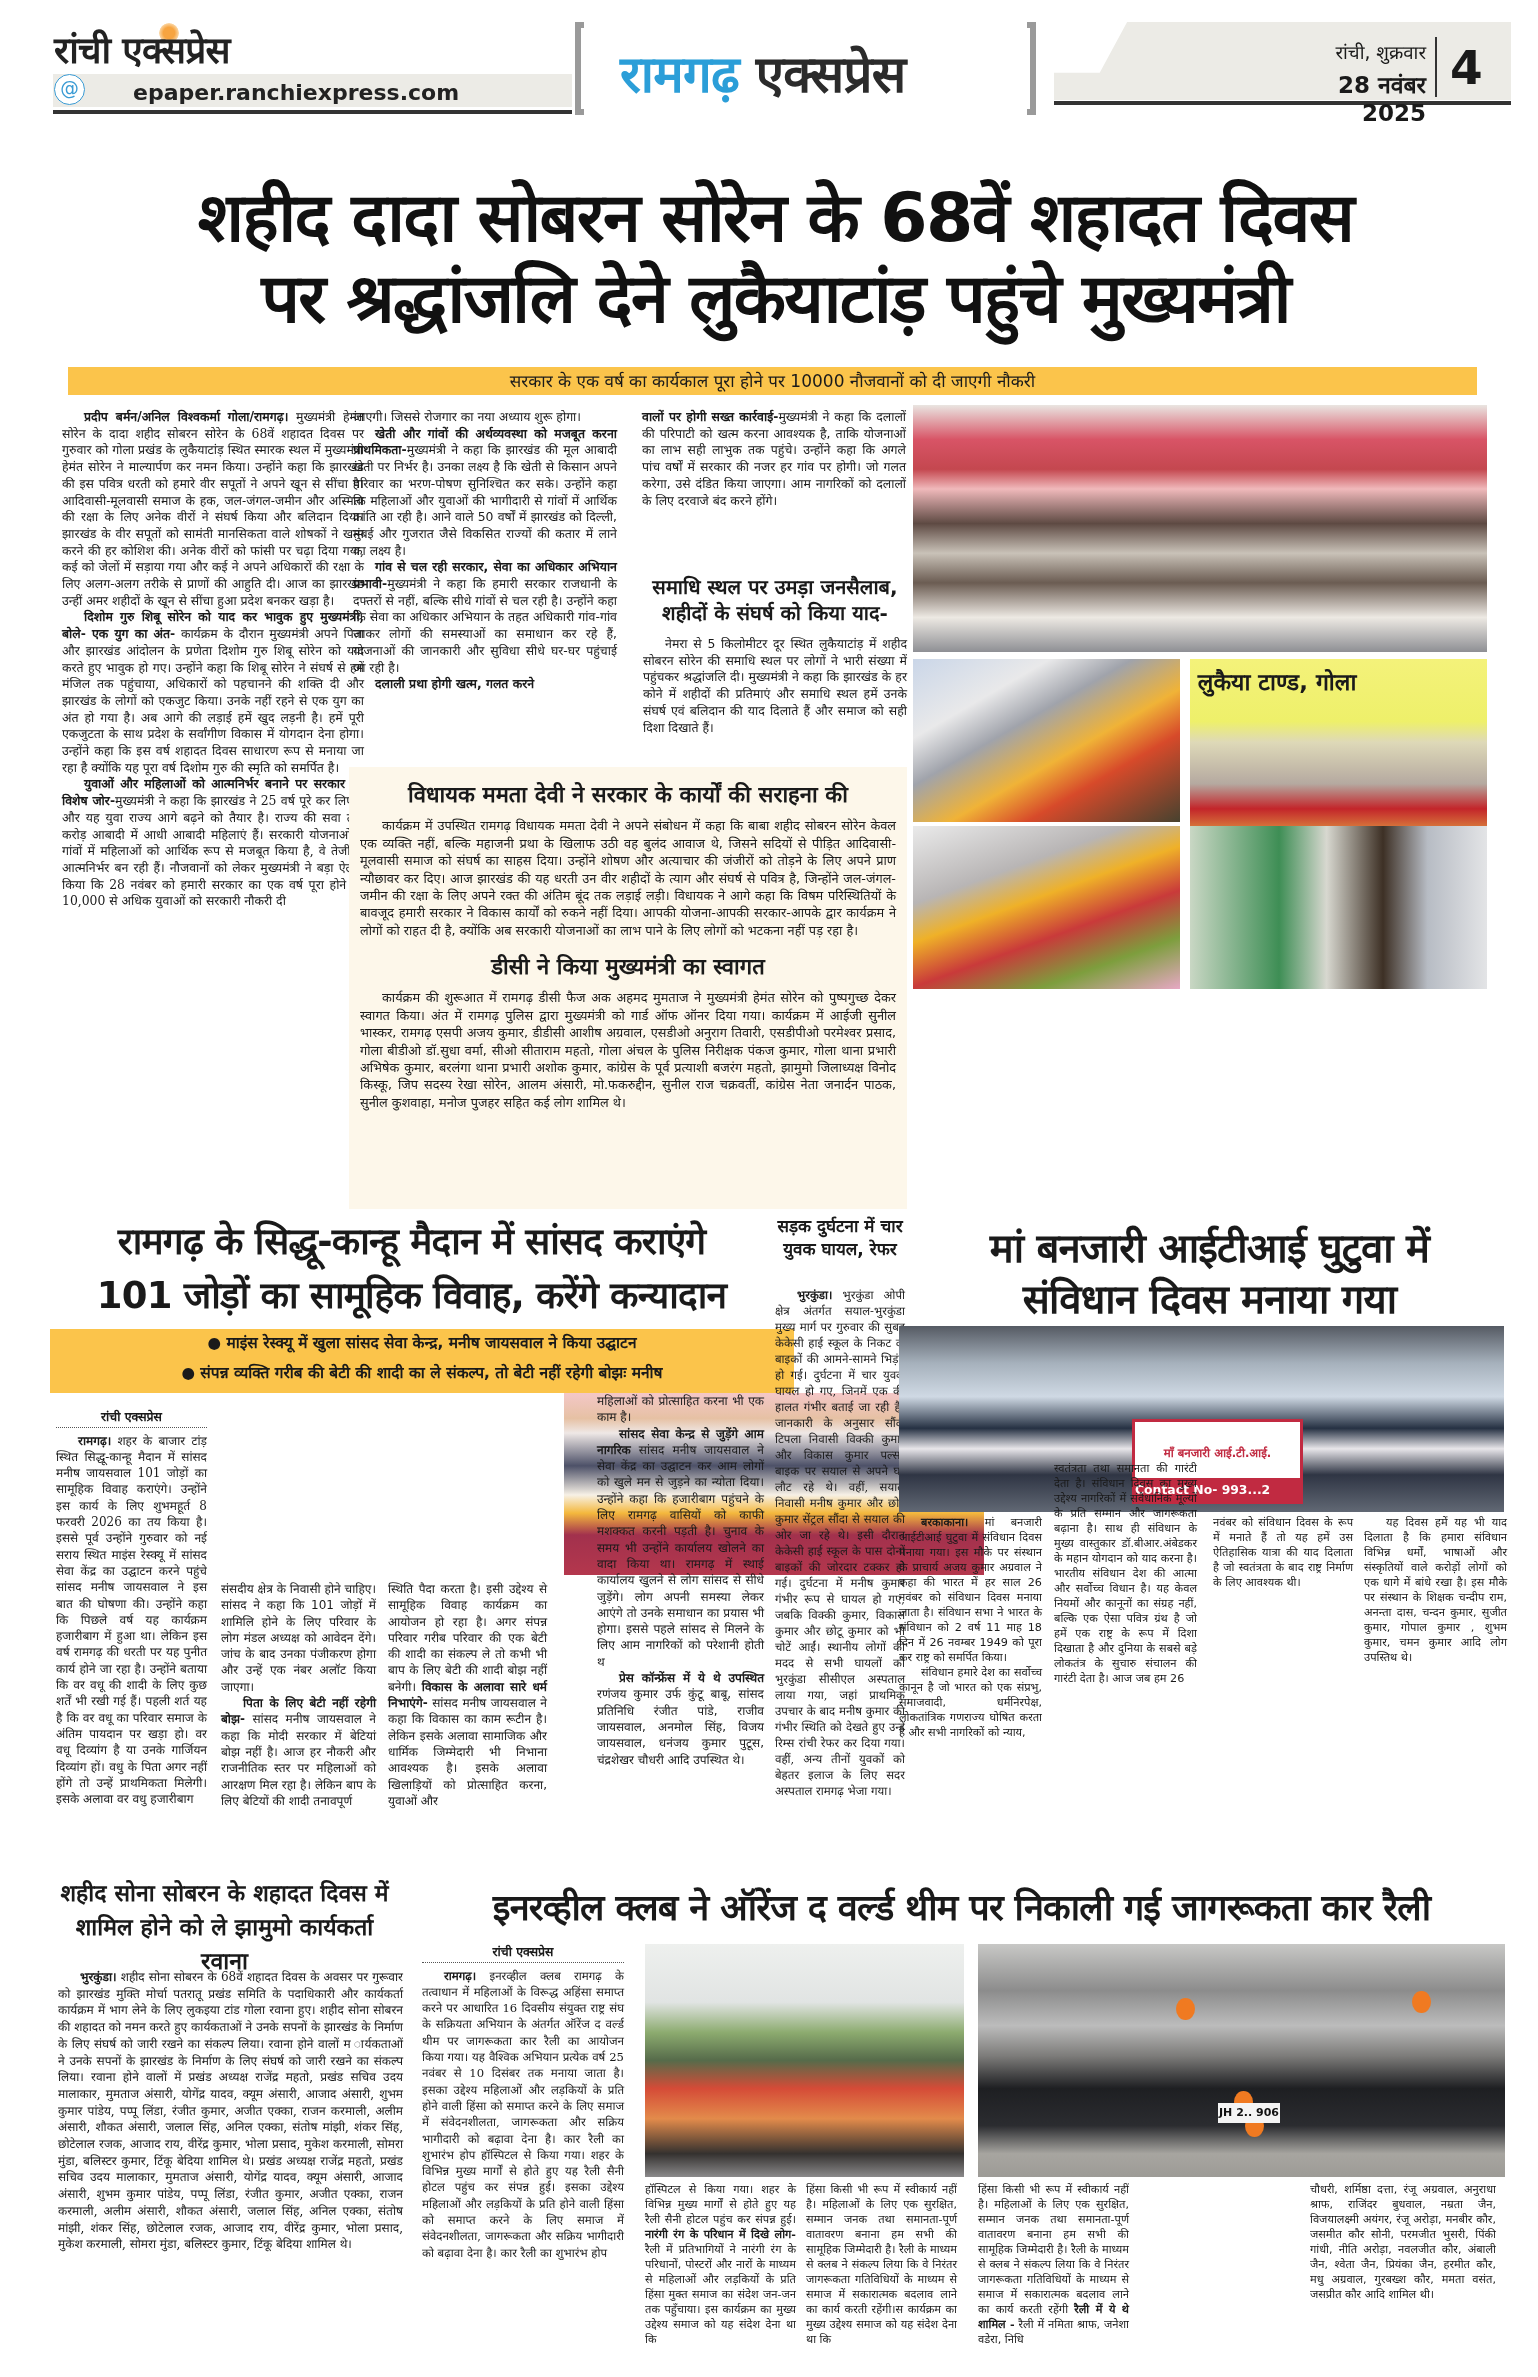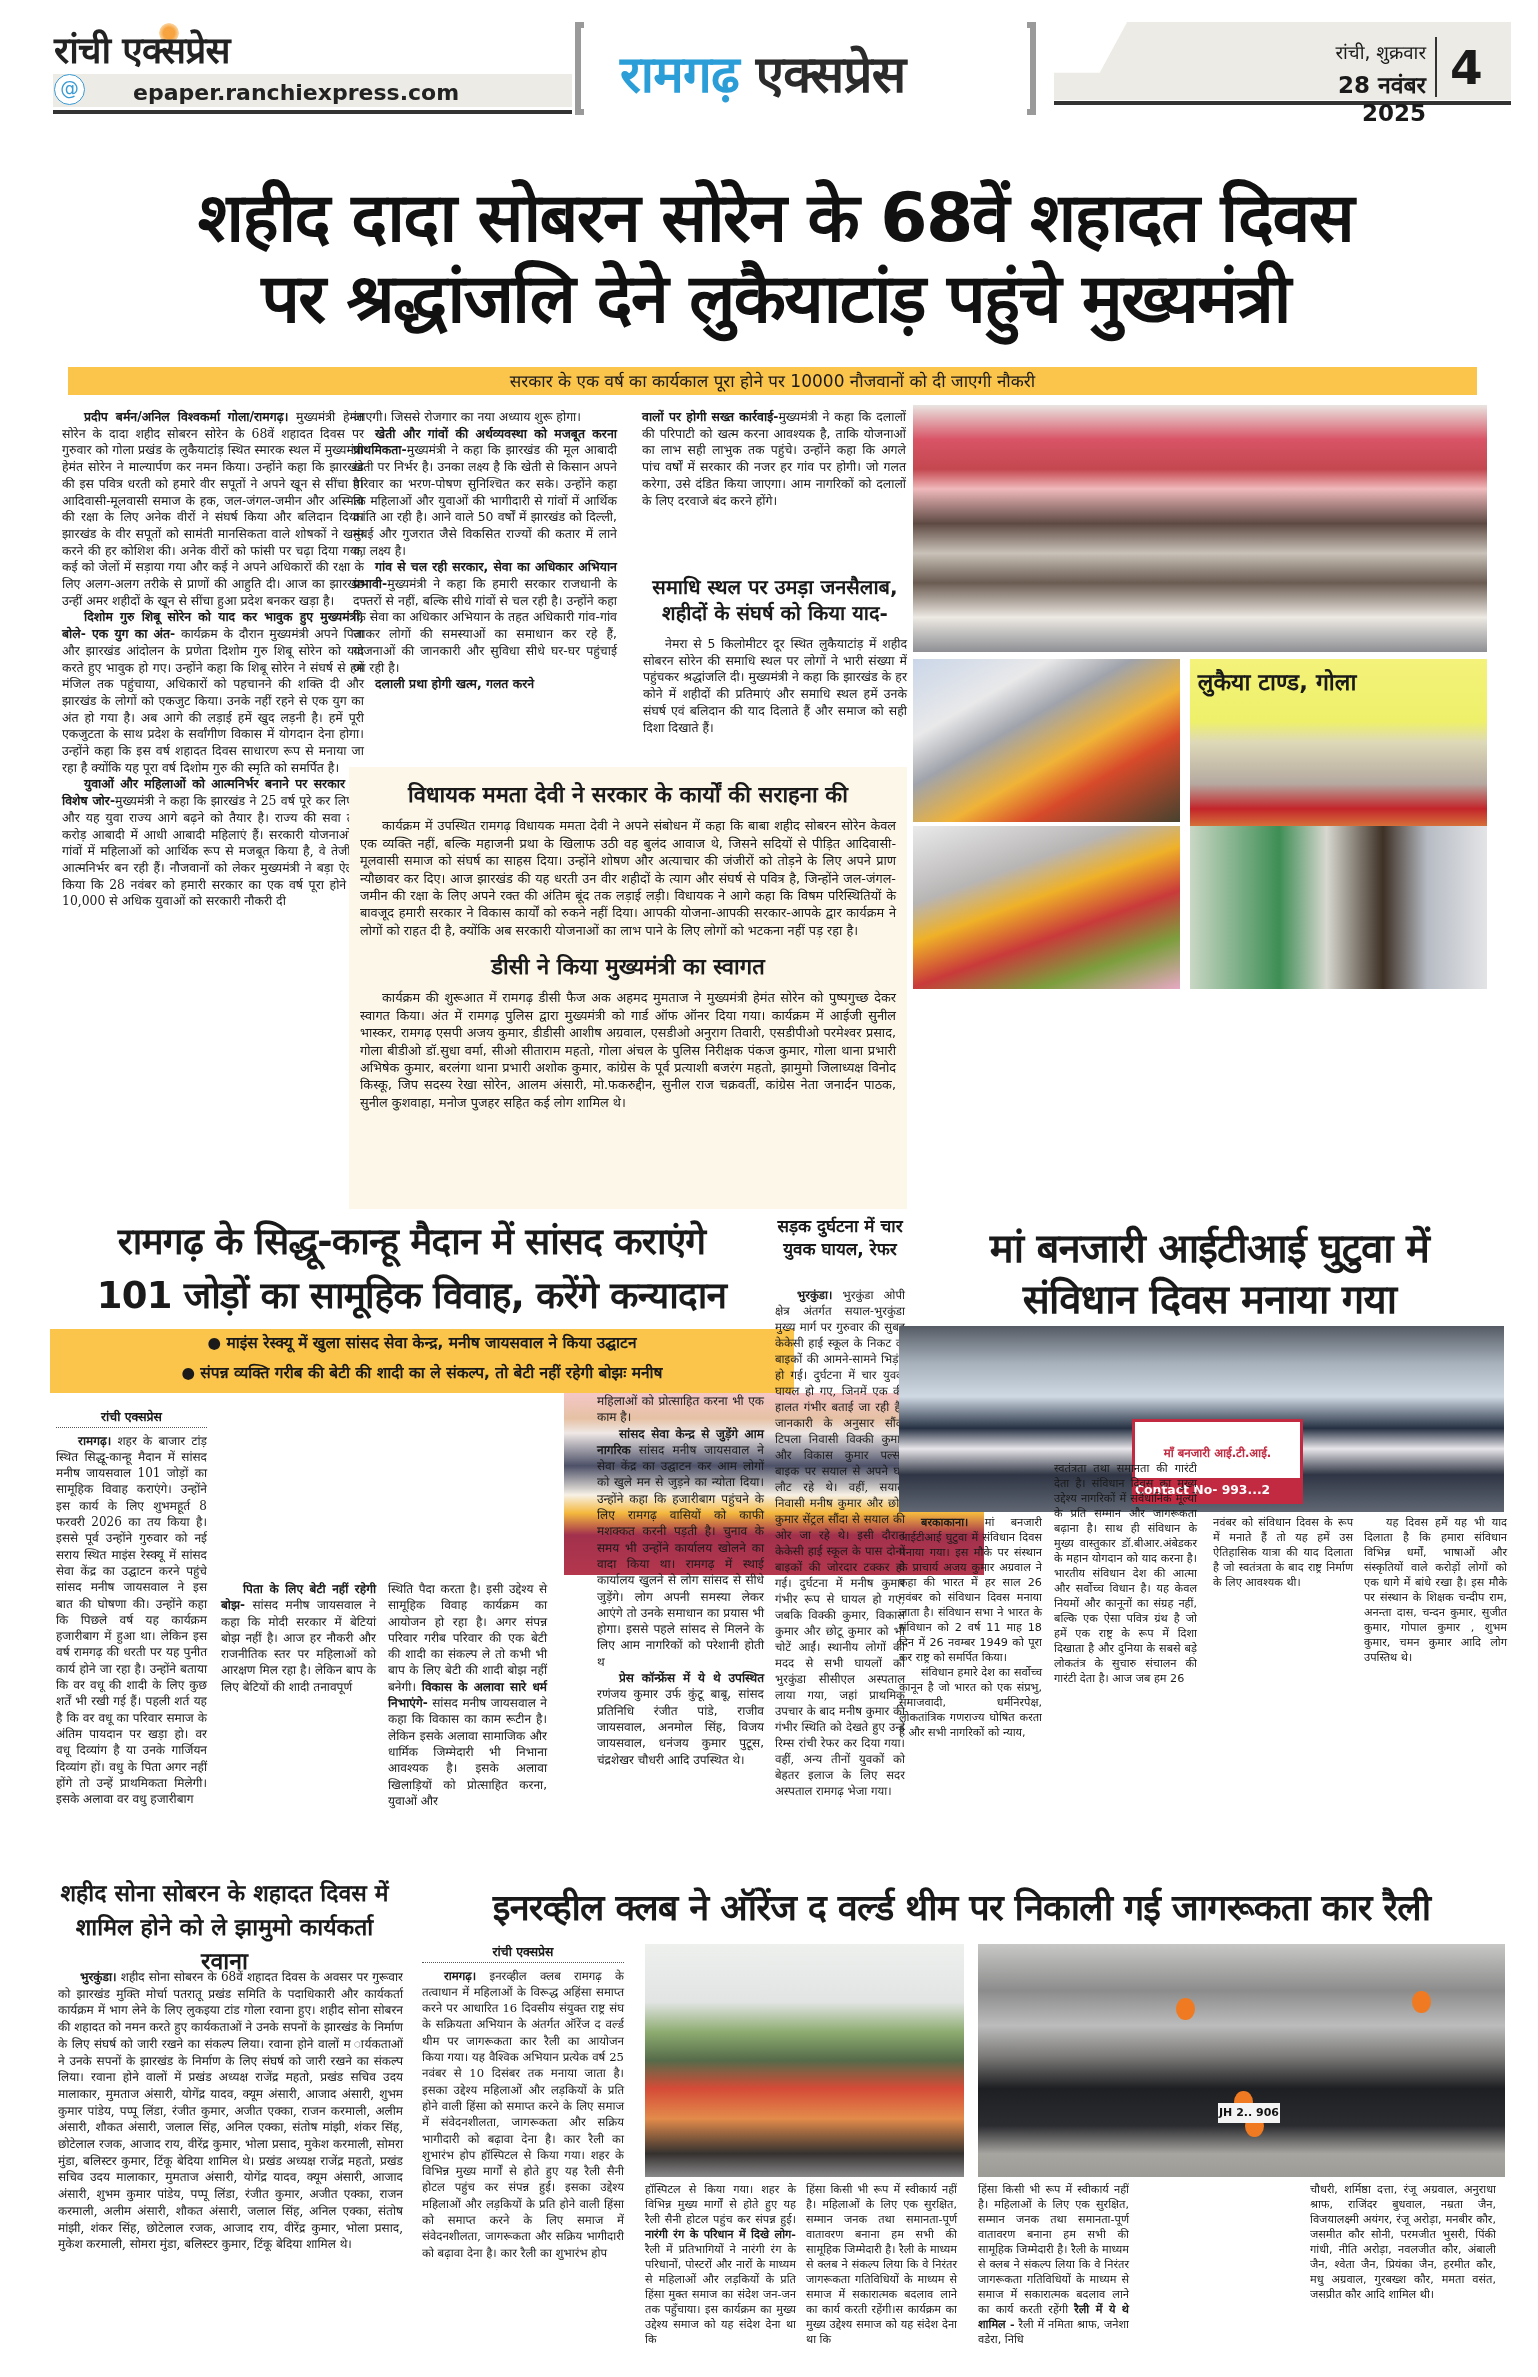--- a/index.html
+++ b/index.html
@@ -149,20 +149,21 @@
 <div class="abs" id="yellow-vivah">
   <div class="yv">● माइंस रेस्क्यू में खुला सांसद सेवा केन्द्र, मनीष जायसवाल ने किया उद्घाटन</div>
   <div class="yv">● संपन्न व्यक्ति गरीब की बेटी की शादी का ले संकल्प, तो बेटी नहीं रहेगी बोझः मनीष</div>
 </div>
 <div class="abs col serif" style="left:56px;top:1409px;width:151px;font-size:12px;line-height:16.3px">
   <div class="dateline">रांची एक्सप्रेस</div>
   <p class="ind"><b>रामगढ़।</b> <span>शहर के बाजार टांड़ स्थित सिद्धू-कान्हू मैदान में सांसद मनीष जायसवाल 101 जोड़ों का सामूहिक विवाह कराएंगे। उन्होंने इस कार्य के लिए शुभमहूर्त 8 फरवरी 2026 का तय किया है। इससे पूर्व उन्होंने गुरुवार को नई सराय स्थित माइंस रेस्क्यू में सांसद सेवा केंद्र का उद्घाटन करने पहुंचे सांसद मनीष जायसवाल ने इस बात की घोषणा की। उन्होंने कहा कि पिछले वर्ष यह कार्यक्रम हजारीबाग में हुआ था। लेकिन इस वर्ष रामगढ़ की धरती पर यह पुनीत कार्य होने जा रहा है। उन्होंने बताया कि वर वधू की शादी के लिए कुछ शर्तें भी रखी गई हैं। पहली शर्त यह है कि वर वधू का परिवार समाज के अंतिम पायदान पर खड़ा हो। वर वधू दिव्यांग है या उनके गार्जियन दिव्यांग हों। वधु के पिता अगर नहीं होंगे तो उन्हें प्राथमिकता मिलेगी। इसके अलावा वर वधु हजारीबाग</span></p>
 </div>
 <div class="abs photo" id="ph-press"></div>
 <div class="abs col" style="left:221px;top:1581px;width:155px;font-size:12px;line-height:16.3px">
+  <p><span>संसदीय क्षेत्र के निवासी होने चाहिए। सांसद ने कहा कि 101 जोड़ों में शामिलि होने के लिए परिवार के लोग मंडल अध्यक्ष को आवेदन देंगे। जांच के बाद उनका पंजीकरण होगा और उन्हें एक नंबर अलॉट किया जाएगा।</span></p>
   <p class="ind"><b>पिता के लिए बेटी नहीं रहेगी बोझ-</b> <span>सांसद मनीष जायसवाल ने कहा कि मोदी सरकार में बेटियां बोझ नहीं है। आज हर नौकरी और राजनीतिक स्तर पर महिलाओं को आरक्षण मिल रहा है। लेकिन बाप के लिए बेटियों की शादी तनावपूर्ण</span></p>
 </div>
 <div class="abs col" style="left:388px;top:1581px;width:159px;font-size:12px;line-height:16.3px">
   <p><span>स्थिति पैदा करता है। इसी उद्देश्य से सामूहिक विवाह कार्यक्रम का आयोजन हो रहा है। अगर संपन्न परिवार गरीब परिवार की एक बेटी की शादी का संकल्प ले तो कभी भी बाप के लिए बेटी की शादी बोझ नहीं बनेगी।</span> <b>विकास के अलावा सारे धर्म निभाएंगे-</b> <span>सांसद मनीष जायसवाल ने कहा कि विकास का काम रूटीन है। लेकिन इसके अलावा सामाजिक और धार्मिक जिम्मेदारी भी निभाना आवश्यक है। इसके अलावा खिलाड़ियों को प्रोत्साहित करना, युवाओं और</span></p>
 </div>
 <div class="abs col" style="left:597px;top:1393px;width:167px;font-size:12px;line-height:16.3px">
   <p><span>महिलाओं को प्रोत्साहित करना भी एक काम है।</span></p>
   <p class="ind"><b>सांसद सेवा केन्द्र से जुड़ेंगे आम नागरिक</b> <span>सांसद मनीष जायसवाल ने सेवा केंद्र का उद्घाटन कर आम लोगों को खुले मन से जुड़ने का न्योता दिया। उन्होंने कहा कि हजारीबाग पहुंचने के लिए रामगढ़ वासियों को काफी मशक्कत करनी पड़ती है। चुनाव के समय भी उन्होंने कार्यालय खोलने का वादा किया था। रामगढ़ में स्थाई कार्यालय खुलने से लोग सांसद से सीधे जुड़ेंगे। लोग अपनी समस्या लेकर आएंगे तो उनके समाधान का प्रयास भी होगा। इससे पहले सांसद से मिलने के लिए आम नागरिकों को परेशानी होती थ</span></p>
   <p class="ind"><b>प्रेस कॉन्फ्रेंस में ये थे उपस्थित</b> <span>रणंजय कुमार उर्फ कुंटू बाबू, सांसद प्रतिनिधि रंजीत पांडे, राजीव जायसवाल, अनमोल सिंह, विजय जायसवाल, धनंजय कुमार पुटूस, चंद्रशेखर चौधरी आदि उपस्थित थे।</span></p>
 </div>

